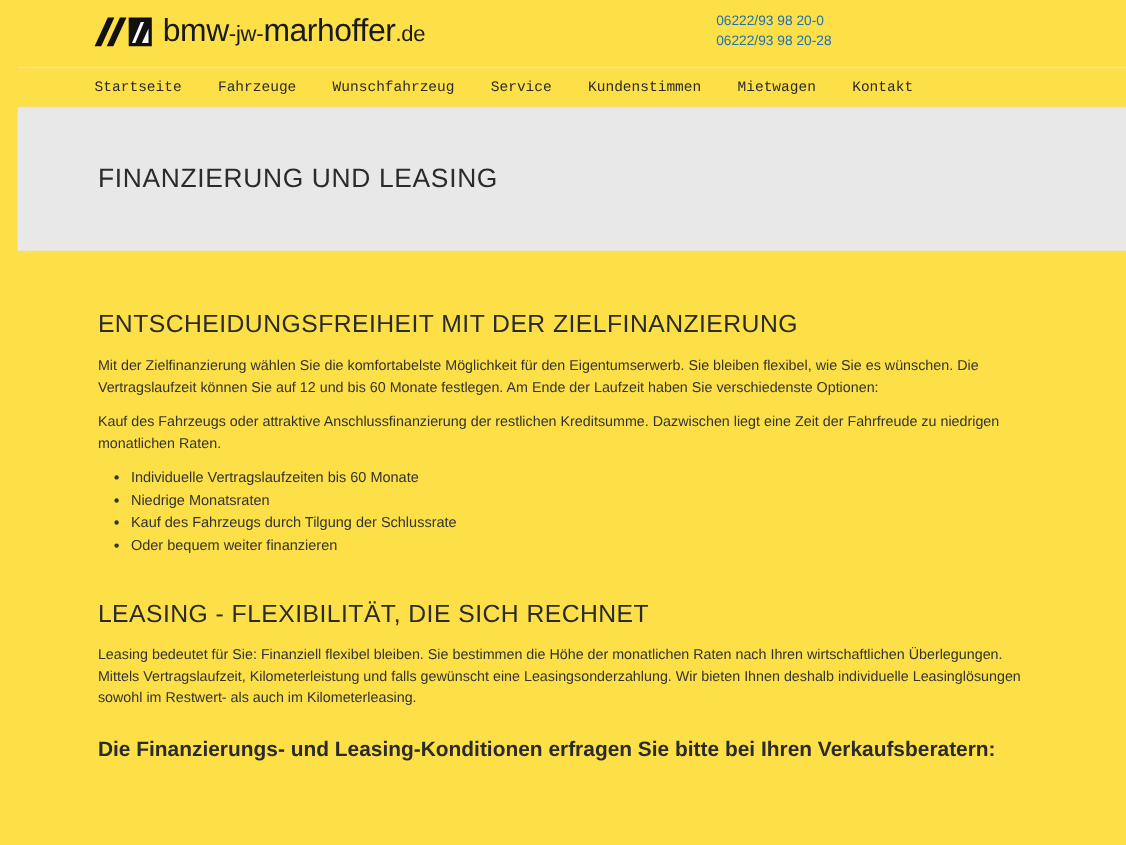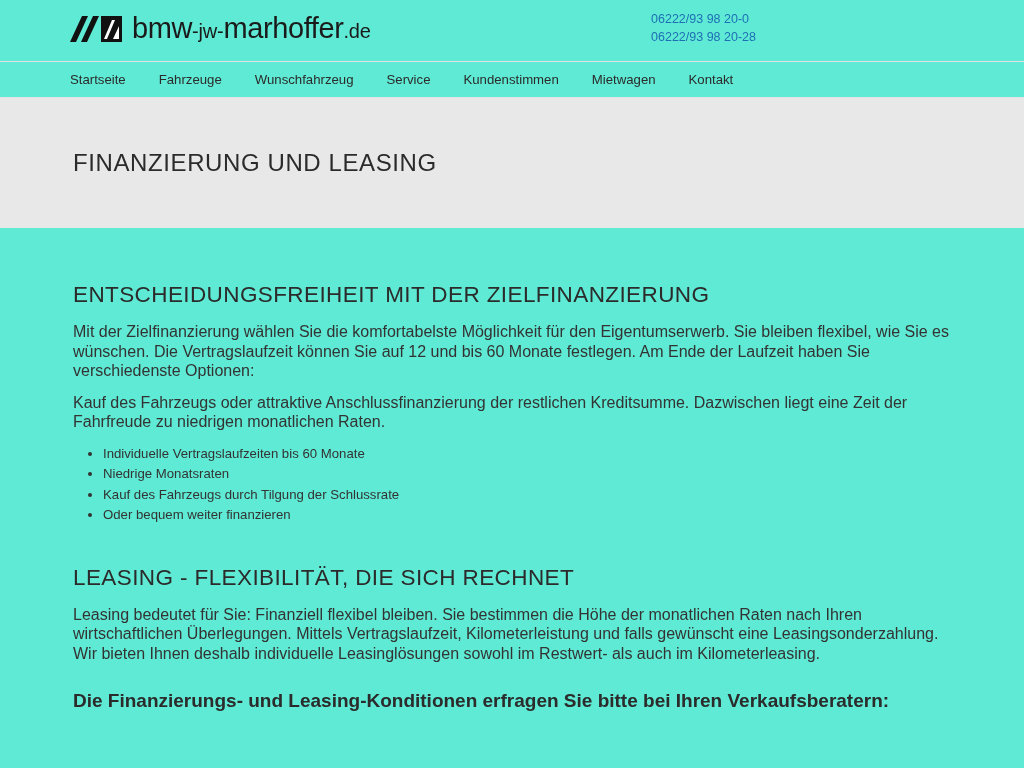--- a/index.html
+++ b/index.html
@@ -10,21 +10,22 @@
     height: 768px;
     background: #ffffff;
     font-family: "Liberation Sans", sans-serif;
     color: #2b2b2b;
     overflow: hidden;
   }
   .page {
     width: 1024px;
     height: 768px;
     position: relative;
-    background: #5eead4;
+    background: #fde047;
+    padding-left: 16px;
   }
 
   
   .header {
     height: 62px;
     position: relative;
     border-bottom: 1px solid #e3e3e3;
   }
   .logo-wrap {
     position: absolute;
@@ -72,20 +73,21 @@
     border-bottom: 1px solid #e3e3e3;
   }
   .nav-item {
     font-size: 13.2px;
     color: #2b2b2b;
     padding: 0 17px 0 0;
     margin-right: 16px;
     text-decoration: none;
     white-space: nowrap;
     cursor: pointer;
+    font-family: Liberation Mono, monospace;
   }
   .nav-item:last-child { margin-right: 0; }
 
   
   .hero {
     background: #e8e8e8;
     height: 130px;
     display: flex;
     align-items: center;
   }
@@ -108,21 +110,21 @@
     font-size: 22.5px;
     font-weight: 400;
     letter-spacing: 0.4px;
     color: #2b2b2b;
   }
   .content h2.sub {
     margin-top: 40px;
   }
   .content p {
     margin: 0 0 12px 0;
-    font-size: 16px;
+    font-size: 13px;
     line-height: 19.5px;
     color: #333333;
     max-width: 880px;
   }
   .content ul {
     margin: 6px 0 0 0;
     padding-left: 30px;
   }
   .content li {
     font-size: 13.2px;

